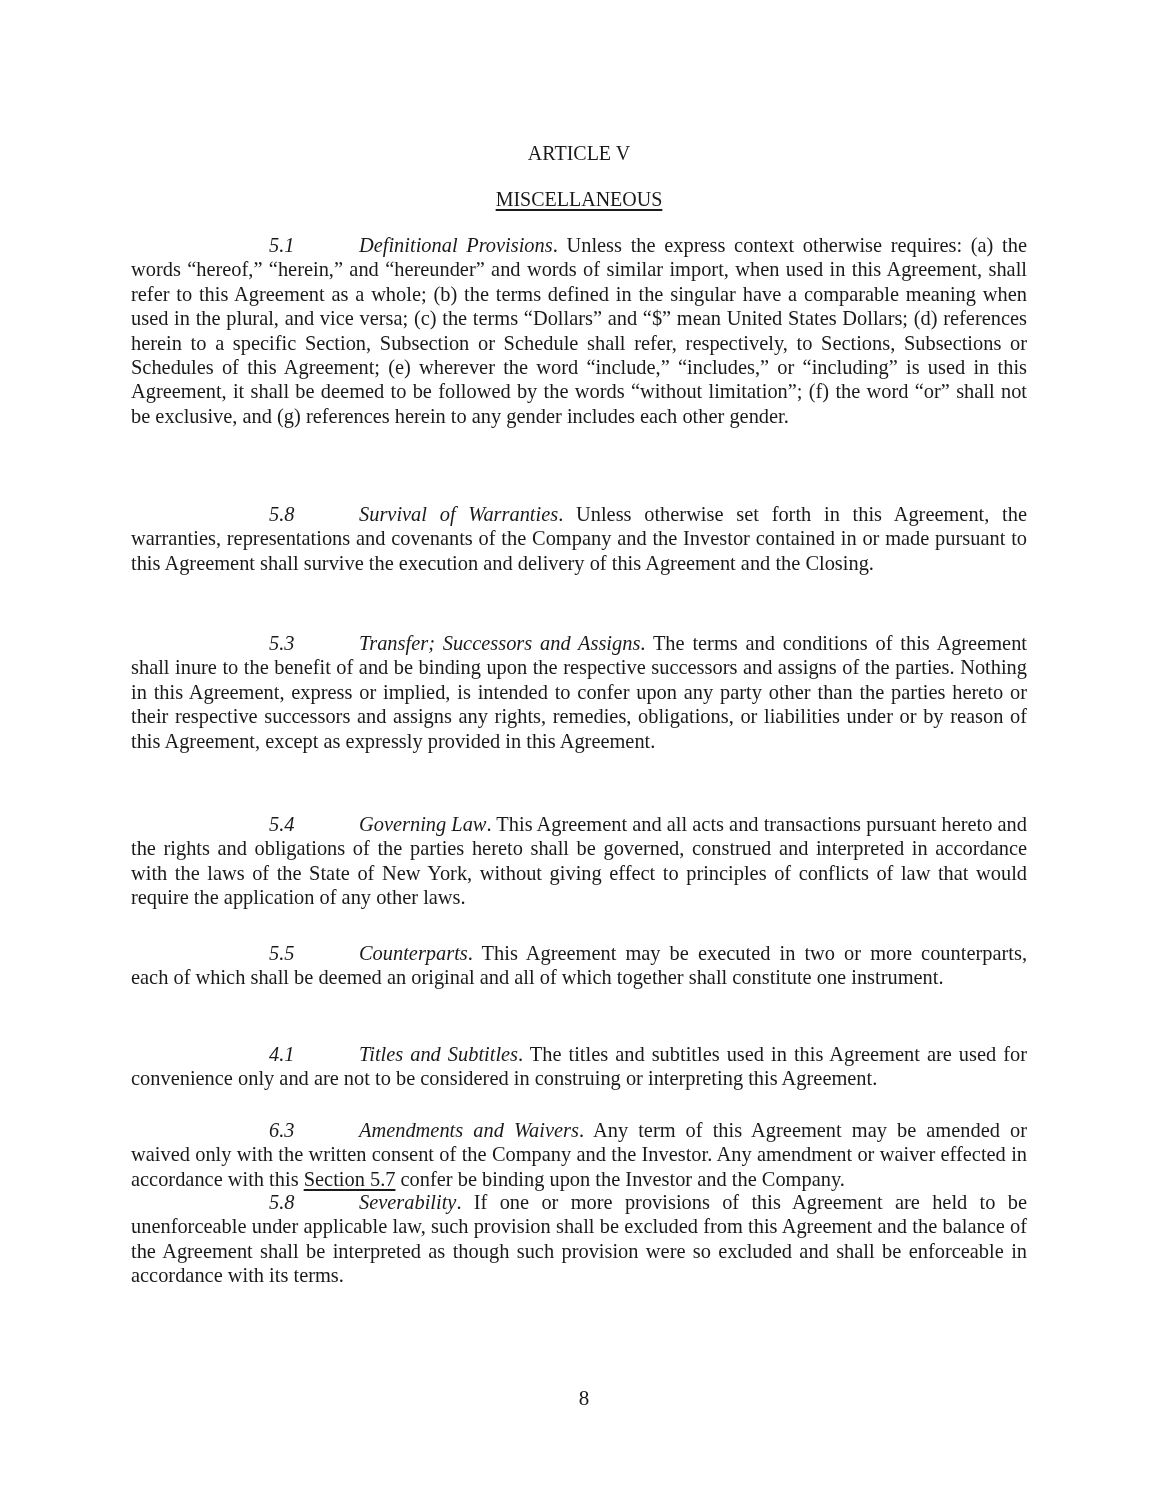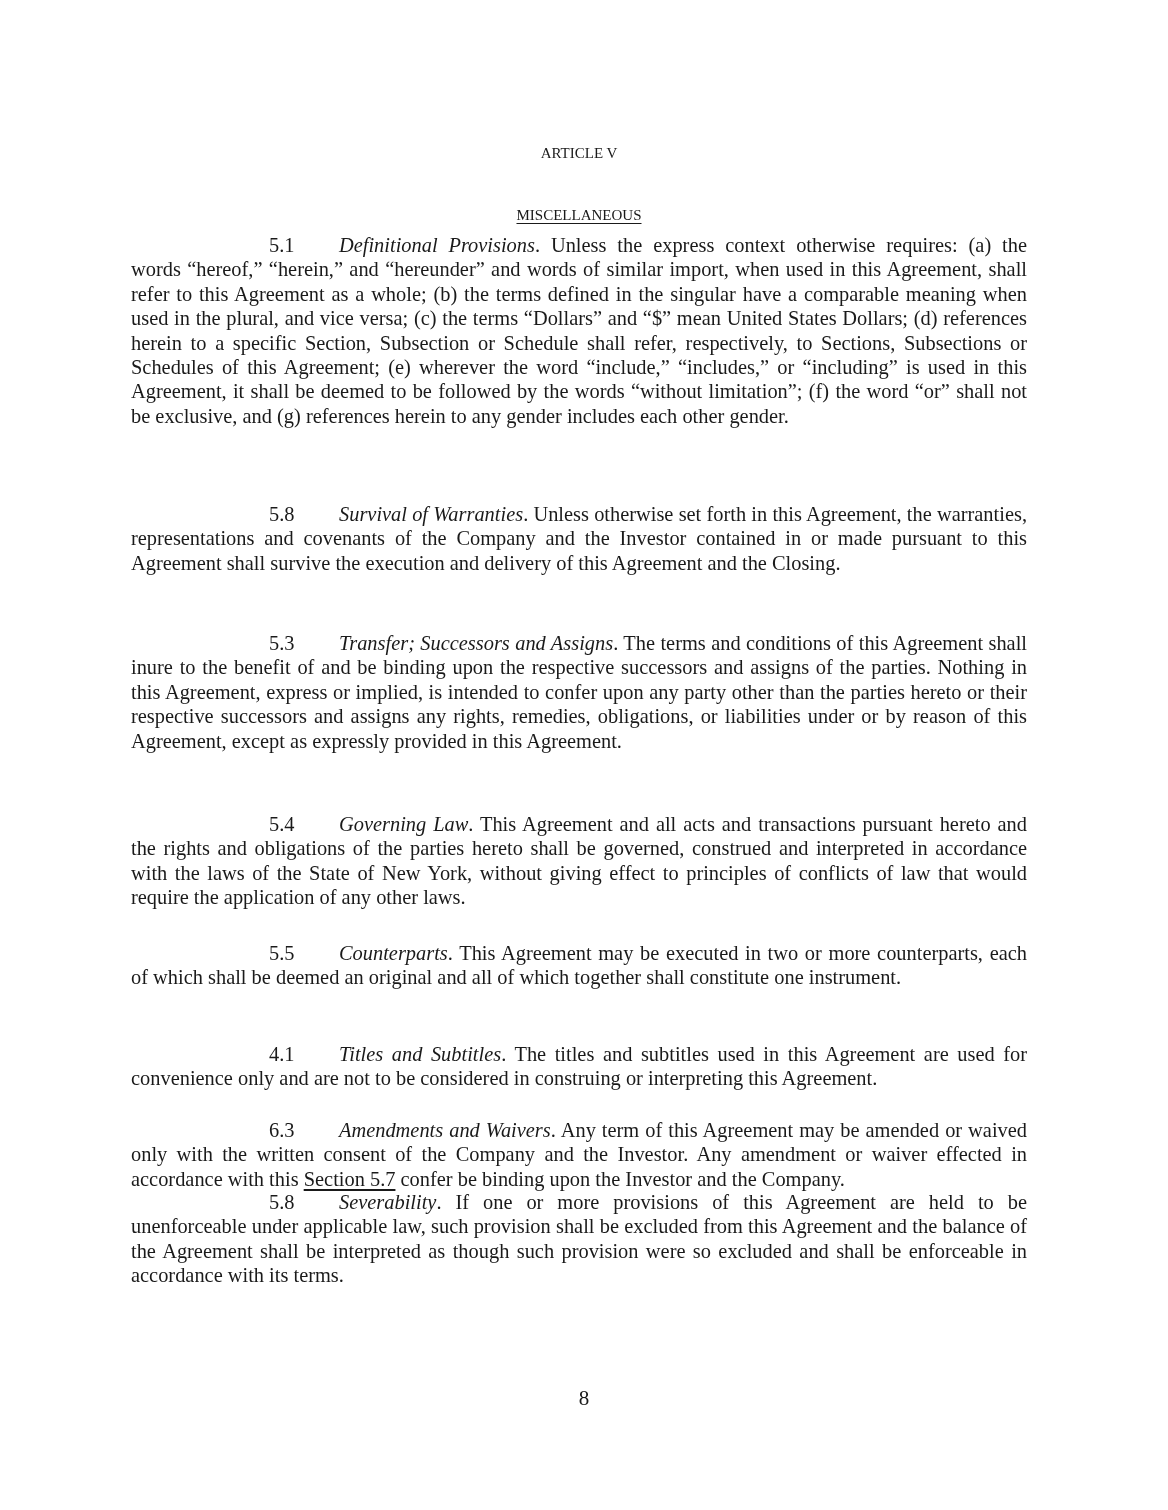--- a/index.html
+++ b/index.html
@@ -5,32 +5,32 @@
   html, body { margin:0; padding:0; background:#ffffff; }
   body {
     width:1168px; height:1510px; position:relative; overflow:hidden;
     font-family:"Liberation Serif", "DejaVu Serif", serif;
     color:#1a1a1a;
   }
   .page {
     position:absolute; left:131px; top:0; width:896px;
   }
   .heading {
-    text-align:center; font-size:15px; line-height:24px; margin:0;
+    text-align:center; font-size:20px; line-height:24px; margin:0;
   }
   #article-heading { position:absolute; top:141px; width:100%; }
-  #misc-heading { position:absolute; top:203px; width:100%; }
+  #misc-heading { position:absolute; top:187px; width:100%; }
   #misc-heading span { text-decoration:underline; text-underline-offset:3px; }
   .section {
     position:absolute; left:0; width:896px;
     font-size:20.4px; line-height:24.4px; text-align:justify;
     text-align-last:left; margin:0;
   }
-  .num { display:inline-block; width:70px; padding-left:138px; }
-  .title { font-style:italic; }
+  .num { display:inline-block; width:70px; padding-left:138px; font-style:italic; }
+  .title { font-style:italic;margin-left:20px; }
   .u { text-decoration:underline; text-underline-offset:3px; }
   #s1 { top:233px; }
   #s2 { top:502px; }
   #s3 { top:631px; }
   #s4 { top:812px; }
   #s5 { top:941px; }
   #s6 { top:1042px; }
   #s7 { top:1118px; }
   #s8 { top:1190px; }
   #page-number {

